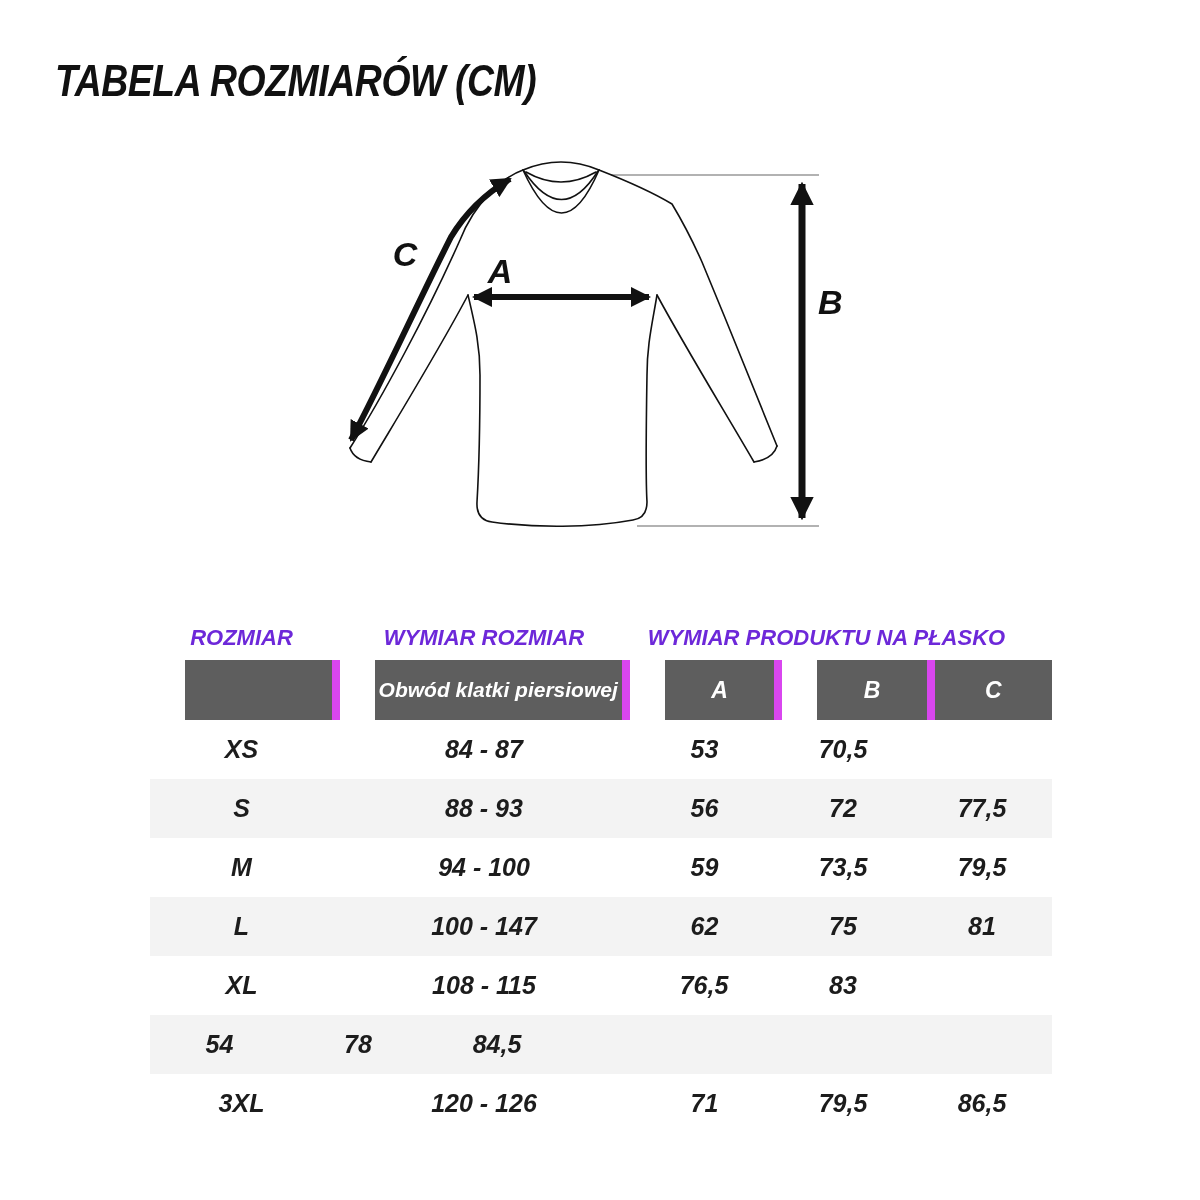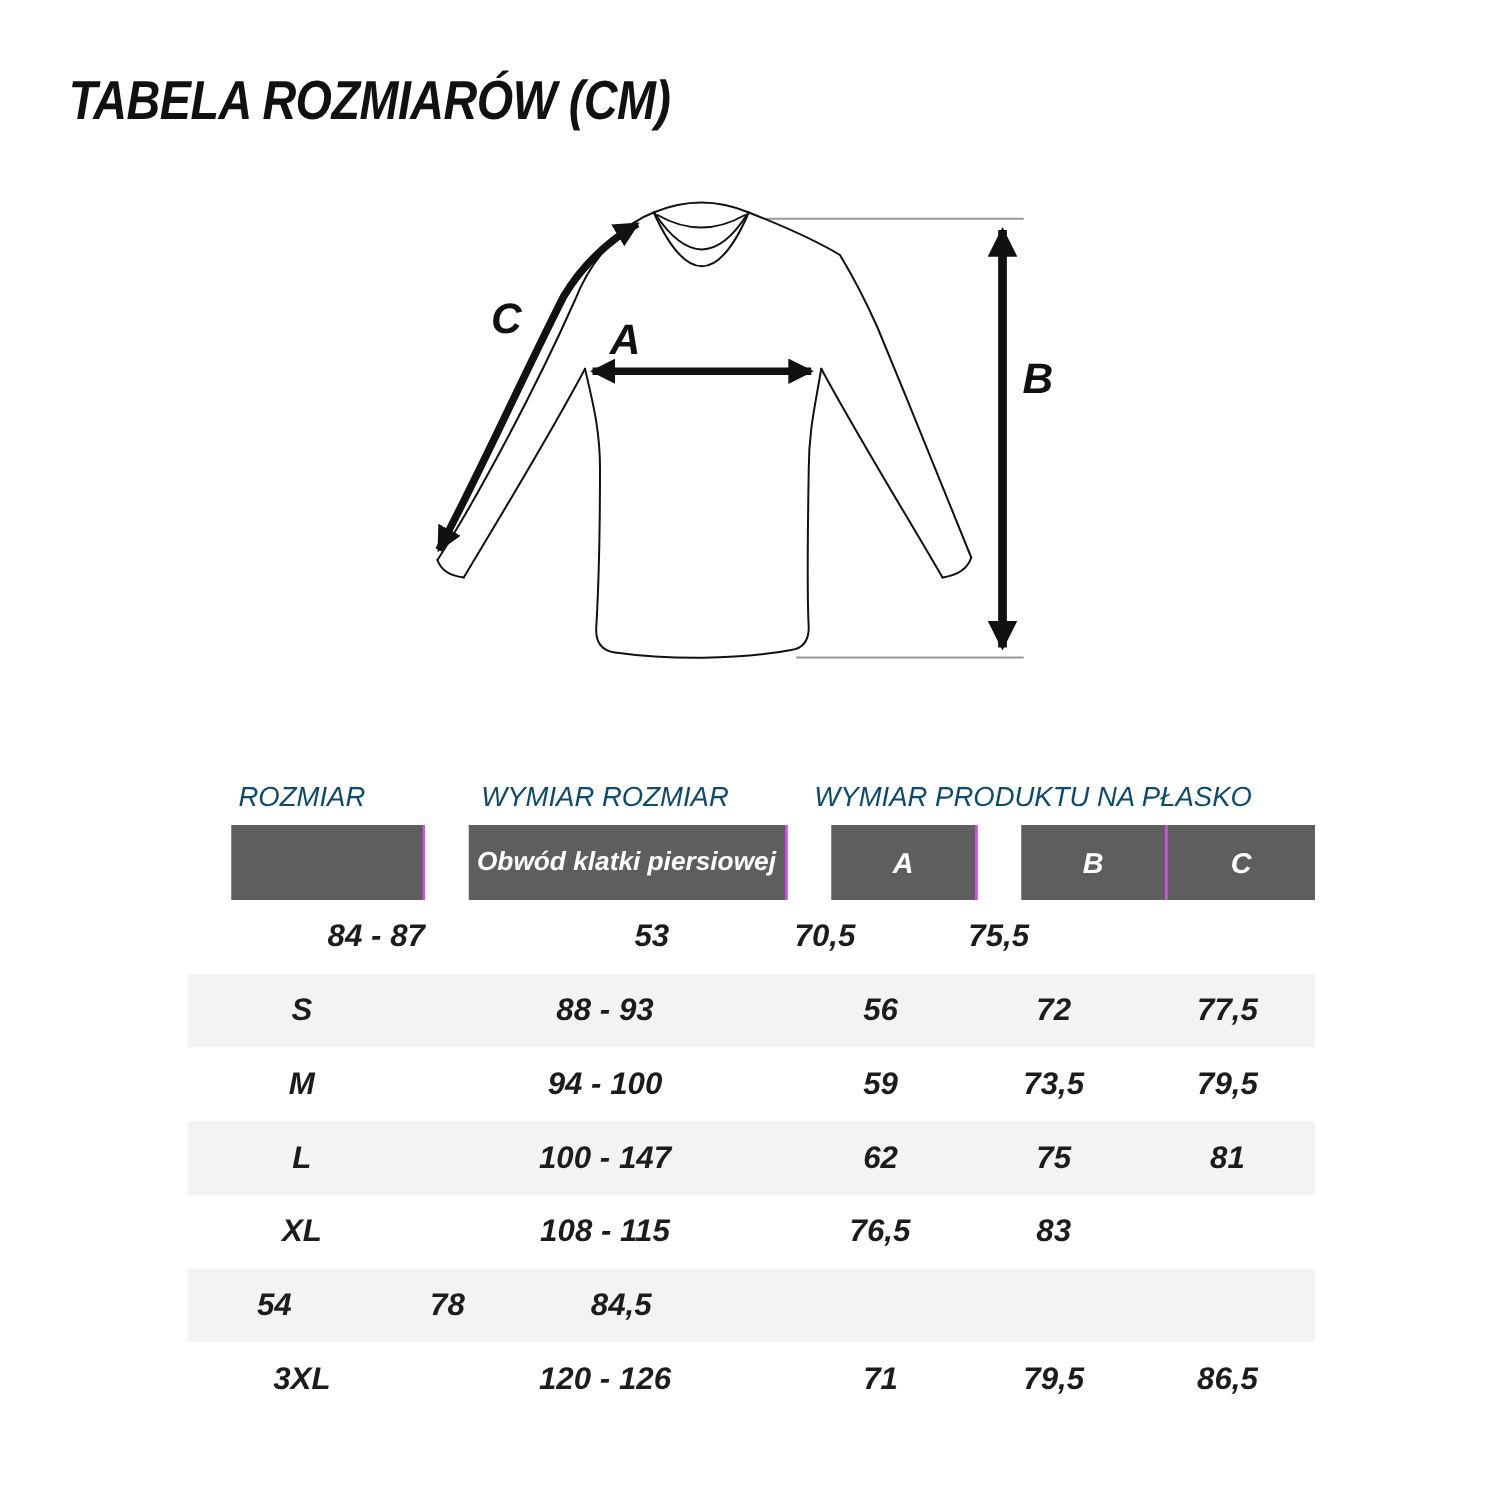--- a/index.html
+++ b/index.html
@@ -22,39 +22,39 @@
     font-style:italic;font-weight:700;font-size:34px;fill:#111111;
   }
   .table-area{
     position:absolute;left:150px;top:608px;width:902px;
   }
   .col-heads{
     position:relative;height:52px;
   }
   .col-heads span{
     position:absolute;bottom:9px;text-align:center;
-    font-size:22px;font-weight:400;font-style:italic;color:#0c4a6e;
+    font-size:22px;font-weight:700;font-style:italic;color:#6d28d9;
     white-space:nowrap;
   }
   .ch-size{left:0;width:183px;}
   .ch-body{left:183px;width:302px;}
   .ch-flat{left:468px;width:417px;}
   .row{display:flex;width:902px;}
   .c{display:flex;align-items:center;justify-content:center;
      font-style:italic;box-sizing:border-box;}
   .c1{width:183px;}
   .c2{width:302px;}
   .c3{width:139px;}
   .c4{width:138px;}
   .c5{width:140px;}
   .thead{height:60px;}
   .thead .c{
     background:#5e5e5e;color:#ffffff;font-weight:700;
   }
-  .thead .c1,.thead .c2,.thead .c3,.thead .c4{border-right:2px solid #d946ef;margin-left:35px;}
+  .thead .c1,.thead .c2,.thead .c3,.thead .c4{border-right:8px solid #d946ef;margin-left:35px;}
   .thead .c2{font-size:21px;}
   .thead .c3,.thead .c4,.thead .c5{font-size:23px;}
   .tbody .row{height:59px;background:#ffffff;}
   .tbody .row:nth-child(even){background:#f3f3f3;}
   .tbody .c{font-size:25px;font-weight:700;color:#1c1c1c;}
 </style>
 </head>
 <body>
 
 <h1 class="page-title">TABELA ROZMIARÓW (CM)</h1>
@@ -105,24 +105,24 @@
   <div class="row thead">
     <div class="c c1"></div>
     <div class="c c2">Obwód klatki piersiowej</div>
     <div class="c c3">A</div>
     <div class="c c4">B</div>
     <div class="c c5">C</div>
   </div>
 
   <div class="tbody">
     <div class="row">
+      <div class="c c1">XS</div>
       <div class="c c2">84 - 87</div>
       <div class="c c3">53</div>
       <div class="c c4">70,5</div>
-      <div class="c c5">75,5</div>
     </div>
     <div class="row">
       <div class="c c1">S</div>
       <div class="c c2">88 - 93</div>
       <div class="c c3">56</div>
       <div class="c c4">72</div>
       <div class="c c5">77,5</div>
     </div>
     <div class="row">
       <div class="c c1">M</div>

